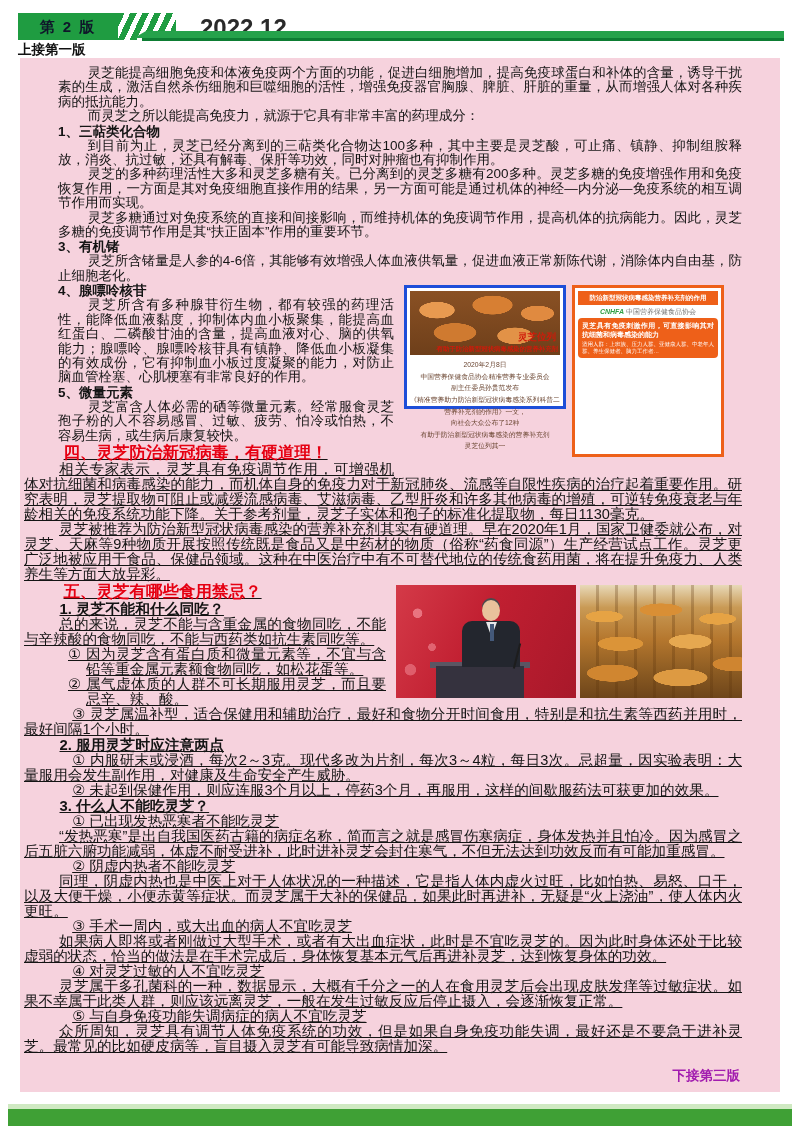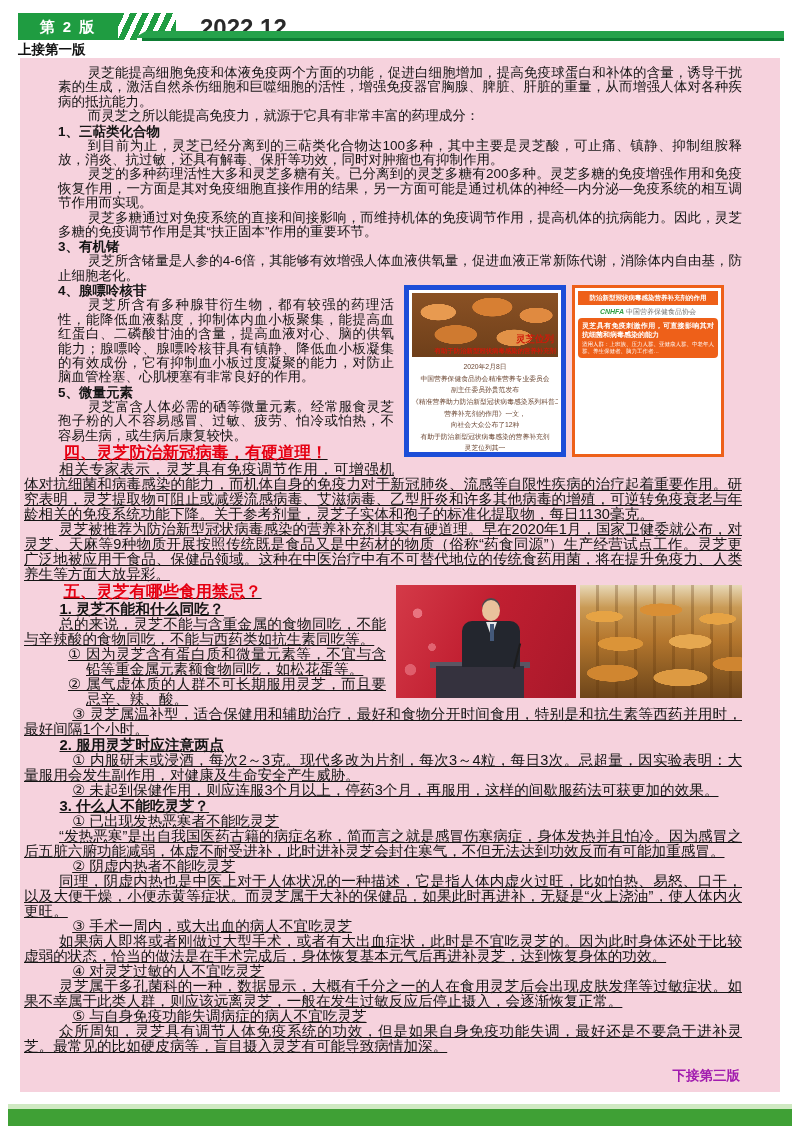--- a/index.html
+++ b/index.html
@@ -1,21 +1,21 @@
 <!DOCTYPE html>
 <html><head>
 <meta charset="utf-8">
 <style>
   html,body{margin:0;padding:0;background:#fff;}
   .page{position:relative;width:800px;height:1131px;background:#fff;overflow:hidden;
         font-family:"Liberation Sans","DejaVu Sans",sans-serif;color:#141414;}
 
   
   .badge{position:absolute;left:18px;top:13px;width:100px;height:27px;background:#1f9c41;
-         color:#ffffff;font-weight:bold;font-size:15px;line-height:27px;text-align:center;letter-spacing:2px;}
+         color:#0f172a;font-weight:bold;font-size:15px;line-height:27px;text-align:center;letter-spacing:2px;}
   .stripes{position:absolute;left:118px;top:13px;width:58px;height:27px;
            background:repeating-linear-gradient(115deg,#1f9c41 0 6px,#ffffff 6px 11px);}
   .date{position:absolute;left:200px;top:14px;font-size:24px;font-weight:bold;color:#2a2a2a;}
   .rule1{position:absolute;left:134px;top:31px;width:650px;height:7px;background:#25a24b;
          clip-path:polygon(12px 0,100% 0,100% 100%,0 100%);}
   .rule2{position:absolute;left:142px;top:38px;width:642px;height:3px;background:#0d7d33;}
   .continued-from{position:absolute;left:18px;top:41px;font-size:13.5px;font-weight:bold;color:#111;}
 
   
   .pink{position:absolute;left:20px;top:58px;width:760px;height:1034px;background:#f6d2dd;
@@ -25,21 +25,21 @@
   .topblock .h-num{margin:0;font-size:13.5px;line-height:15px;font-weight:bold;text-indent:0;}
   .botblock{font-size:14.6px;line-height:15px;text-align:justify;text-decoration:underline;}
   .botblock p{margin:0;text-indent:2.4em;}
   .h-red{margin:1px 0 1px 0;font-size:16.5px;line-height:19px;font-weight:bold;color:#e60012;text-indent:0;}
   .h-bold{margin:0;font-size:14.8px;line-height:16px;font-weight:bold;text-indent:0;}
   .hang{padding-left:62px;text-indent:-18px !important;}
   .ind3{text-indent:3.3em !important;}
 
   
   .media1{float:right;width:338px;height:186px;margin:2px 0 2px 10px;display:flex;gap:6px;}
-  .card-news{width:162px;height:172px;background:#fff;border:5px solid #1d4ed8;box-sizing:border-box;padding:3px;}
+  .card-news{width:162px;height:124px;background:#fff;border:3px solid #1d4ed8;box-sizing:border-box;padding:3px;}
   .photo-news{position:relative;height:64px;overflow:hidden;
      background:
        radial-gradient(ellipse 30px 14px at 18% 30%,#e89a50 58%,transparent 60%),
        radial-gradient(ellipse 34px 16px at 55% 22%,#d77f33 58%,transparent 60%),
        radial-gradient(ellipse 28px 13px at 85% 35%,#e08a40 58%,transparent 60%),
        radial-gradient(ellipse 36px 16px at 30% 65%,#cf7a30 58%,transparent 60%),
        radial-gradient(ellipse 30px 14px at 70% 70%,#e29247 58%,transparent 60%),
        linear-gradient(#8a5124,#6e3f1a);}
   .np-t1{position:absolute;right:4px;bottom:13px;color:#cf1a0a;font-weight:bold;font-size:9.5px;line-height:10px;}
   .np-t2{position:absolute;right:2px;bottom:2px;color:#cf1a0a;font-weight:bold;font-size:6.4px;line-height:8px;}

